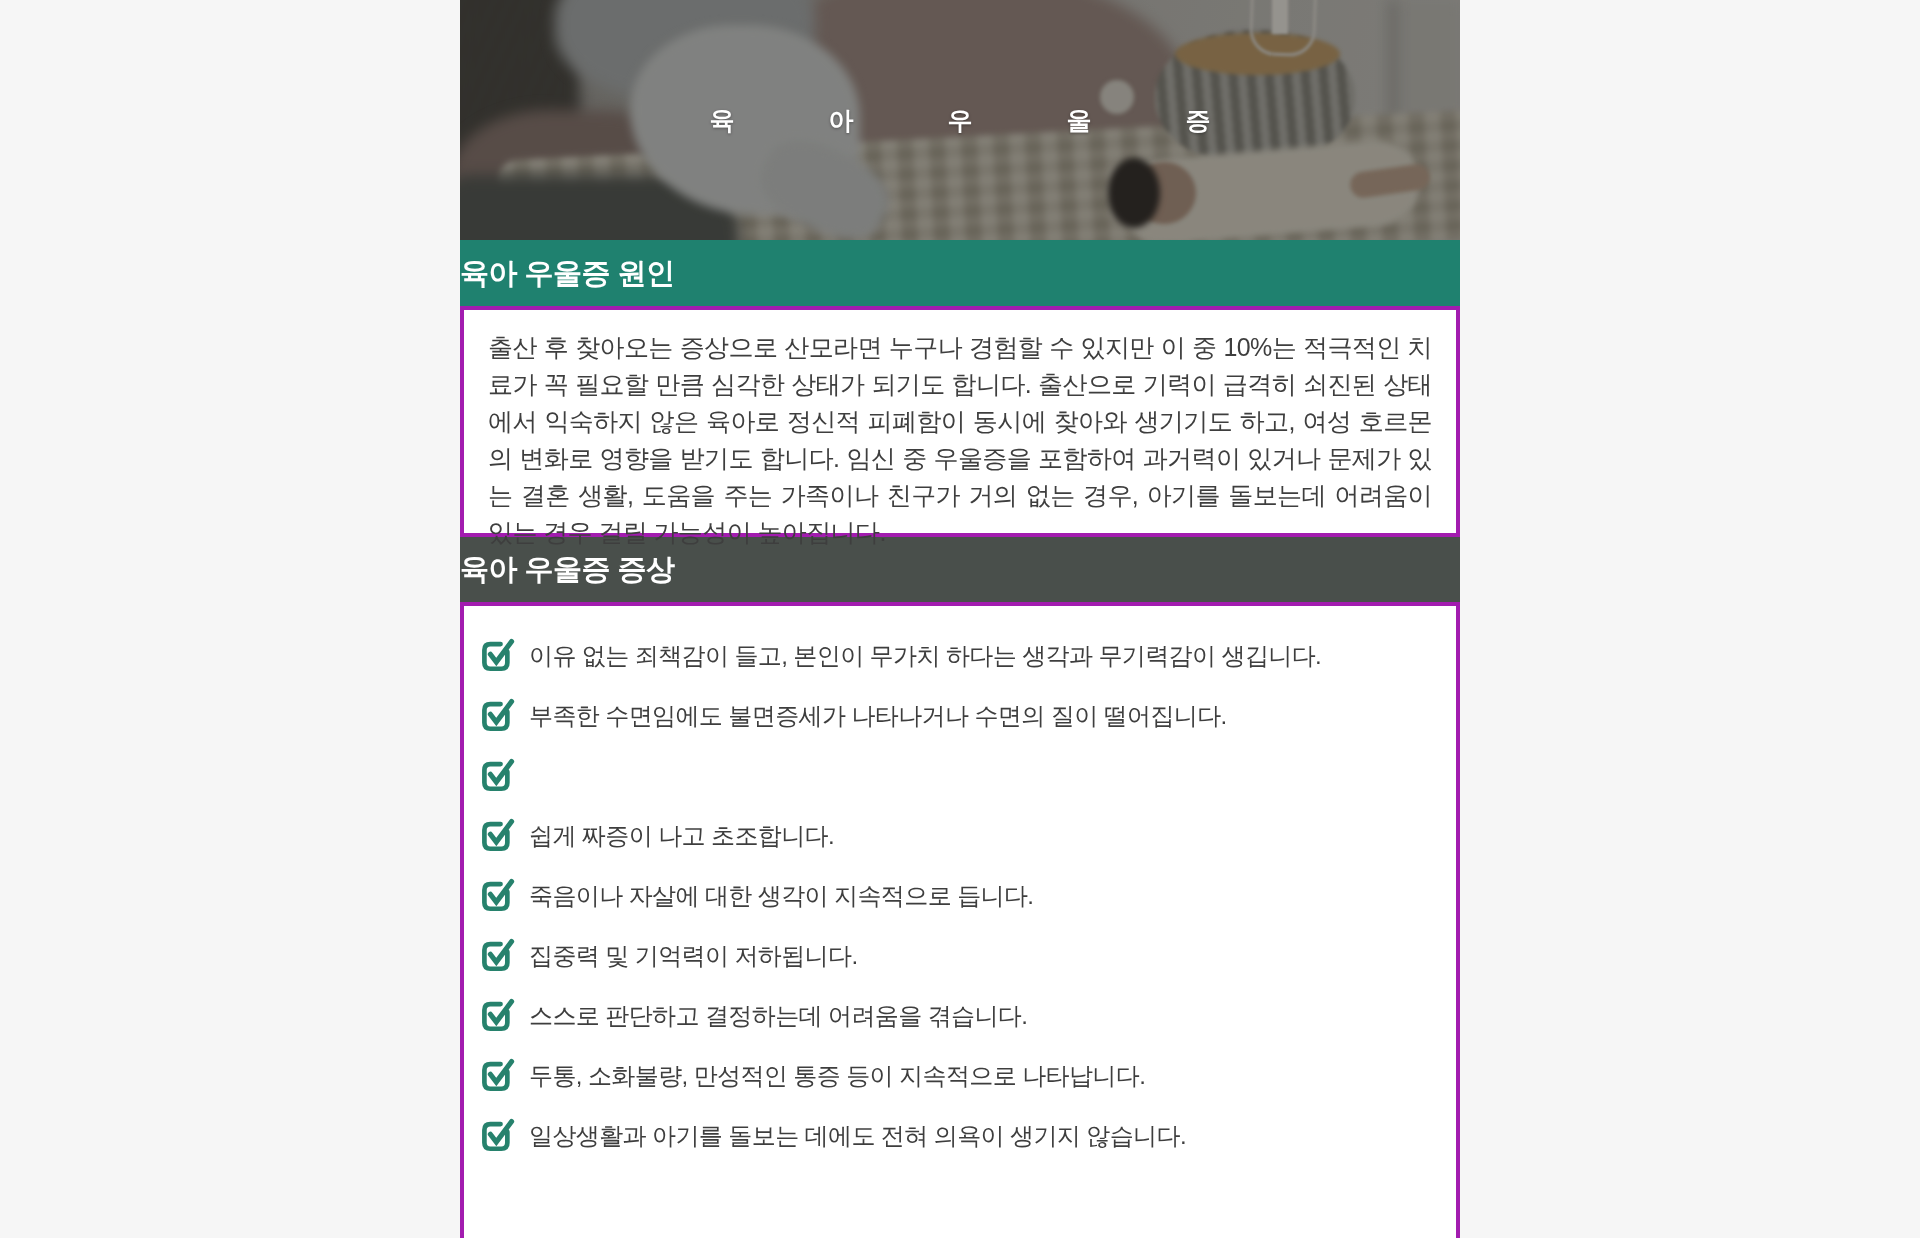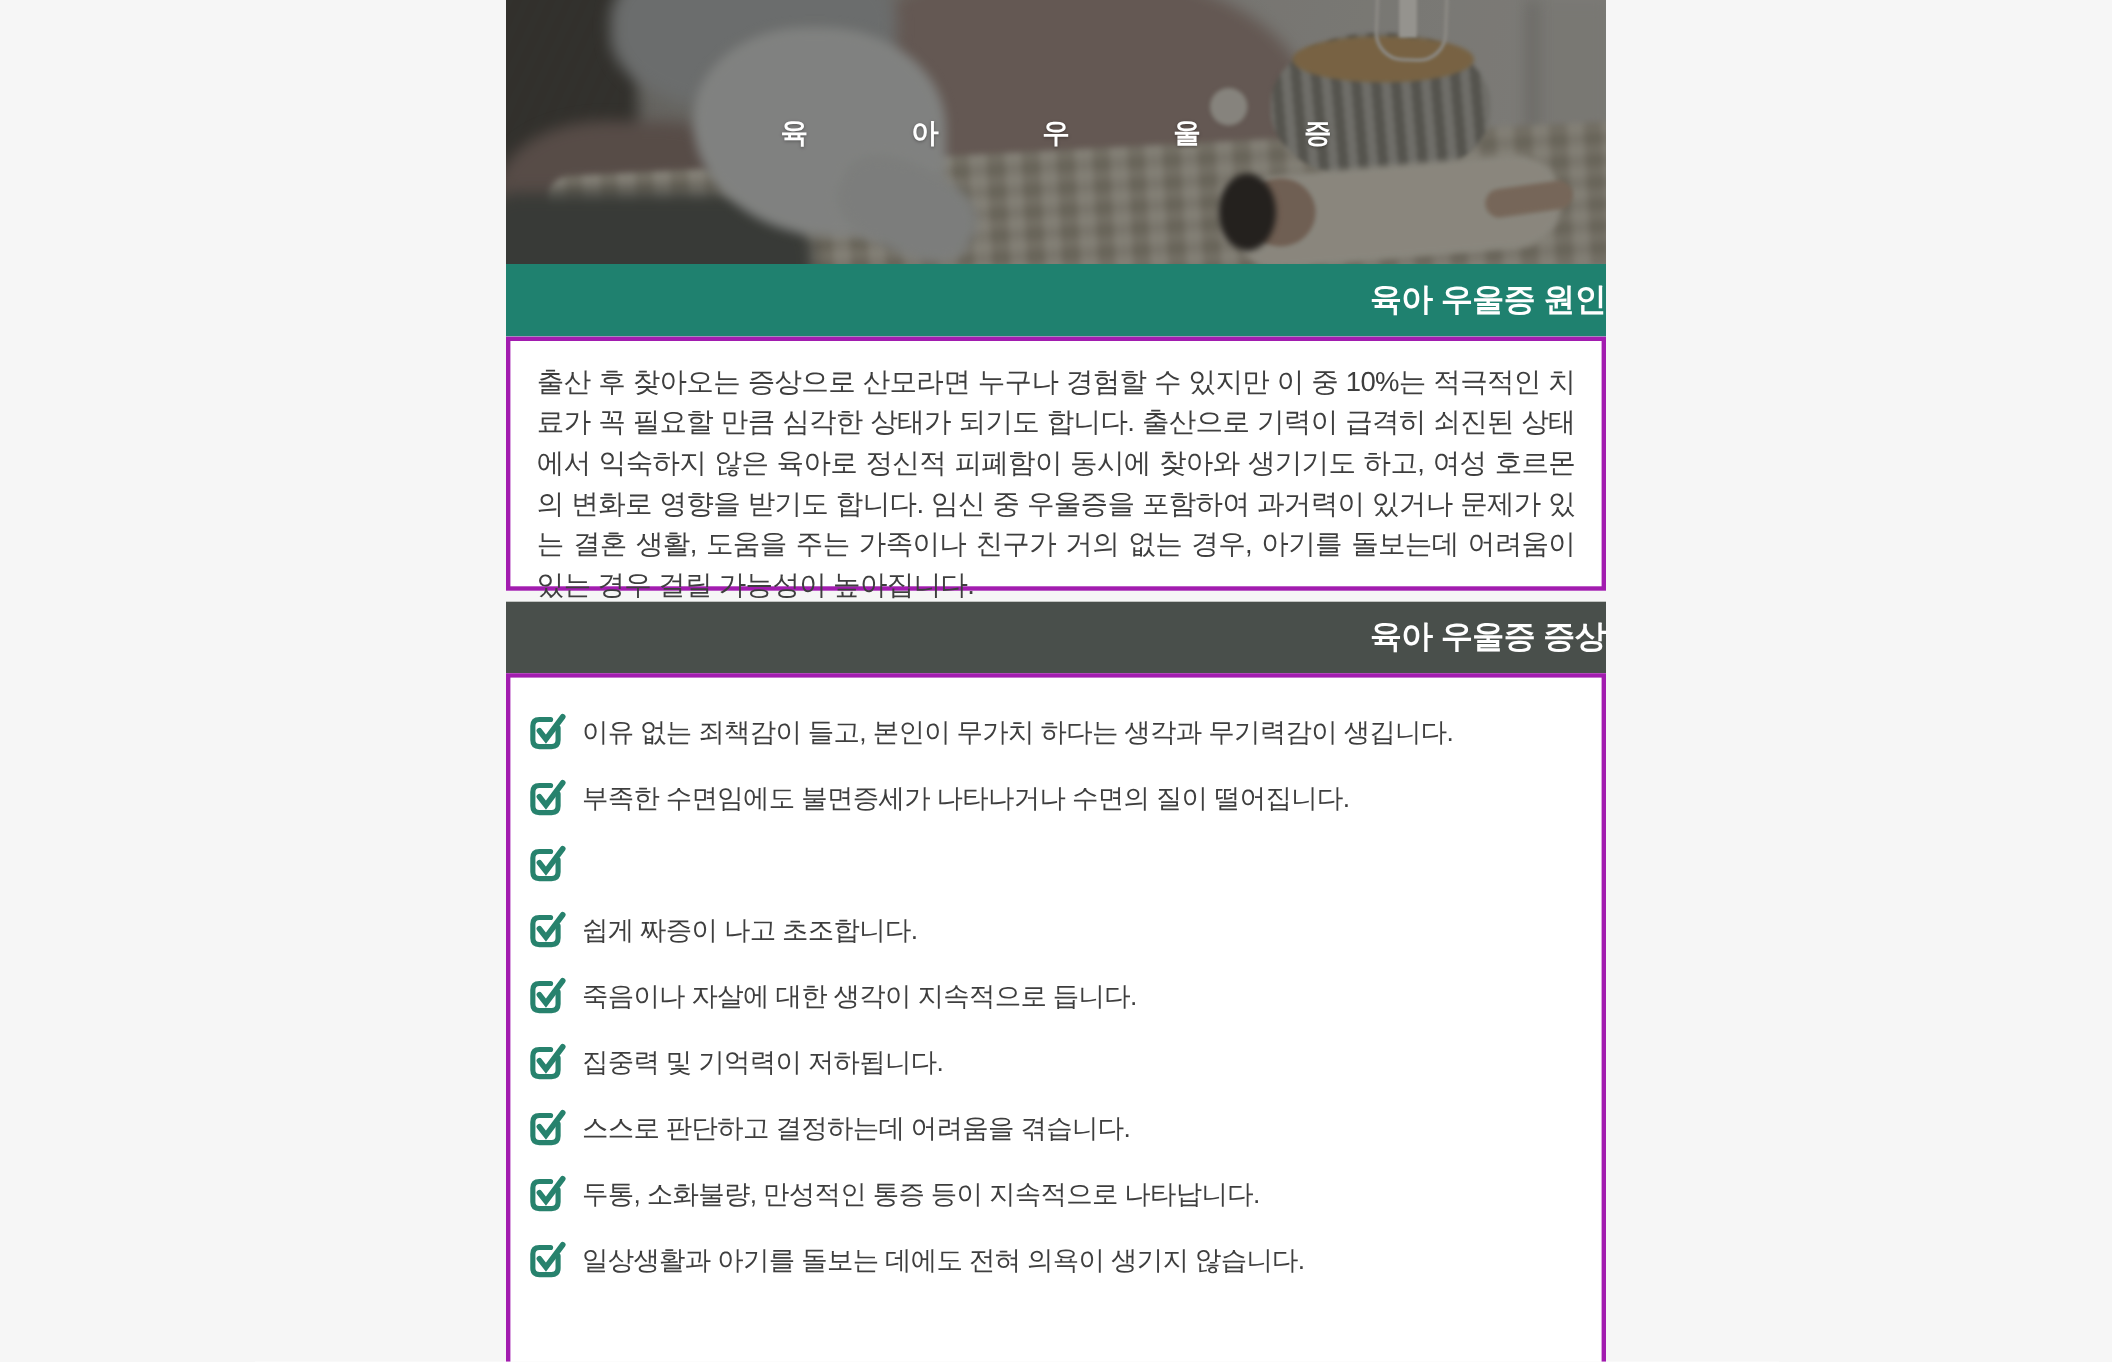--- a/index.html
+++ b/index.html
@@ -35,23 +35,23 @@
   .hero-pompom{left:640px;top:80px;width:34px;height:34px;border-radius:50%;background:#cdc9c0;filter:blur(2px);}
   .hero-baby-body{left:660px;top:150px;width:300px;height:85px;border-radius:45px;background:#d3cec1;transform:rotate(-5deg);filter:blur(3px);}
   .hero-baby-head{left:672px;top:162px;width:64px;height:62px;border-radius:50%;background:#a98e7c;filter:blur(2px);}
   .hero-baby-hair{left:648px;top:158px;width:52px;height:70px;border-radius:50%;background:#2f2a27;filter:blur(3px);}
   .hero-baby-leg{left:890px;top:168px;width:80px;height:26px;border-radius:14px;background:#b49a86;transform:rotate(-8deg);filter:blur(2px);}
   .hero-overlay{position:absolute;inset:0;background:rgba(18,18,16,0.38);}
   .hero-title{position:absolute;inset:0;display:flex;align-items:center;justify-content:center;gap:94px;}
   .hero-title span{color:#ffffff;font-size:25px;font-weight:bold;text-shadow:0 1px 3px rgba(0,0,0,.35);}
 
   
-  .bar{height:66px;line-height:66px;text-align:right;color:#fff;font-size:29px;font-weight:bold;letter-spacing:-0.5px;}
+  .bar{height:66px;line-height:66px;text-align:left;color:#fff;font-size:29px;font-weight:bold;letter-spacing:-0.5px;}
   .bar-green{background:#1F816F;}
-  .bar-dark{height:65px;line-height:65px;background:#494F4B;margin-top:10px;}
+  .bar-dark{height:65px;line-height:65px;background:#494F4B;}
 
   
   .box{background:#ffffff;border:4px solid #a21caf;box-sizing:border-box;}
   .para-box{height:231px;padding:19px 24px 0 24px;}
   .para-box p{margin:0;font-size:25px;line-height:37px;letter-spacing:-0.6px;color:#3E3E3E;text-align:justify;}
 
   .list-box{height:712px;padding:32px 20px 0 17px;}
   .symptom{display:flex;align-items:center;height:36px;margin-bottom:24px;}
   .symptom .ck{flex:0 0 34px;width:34px;height:36px;margin-right:14px;}
   .symptom .txt{font-size:24px;letter-spacing:-0.6px;color:#3E3E3E;white-space:nowrap;}

